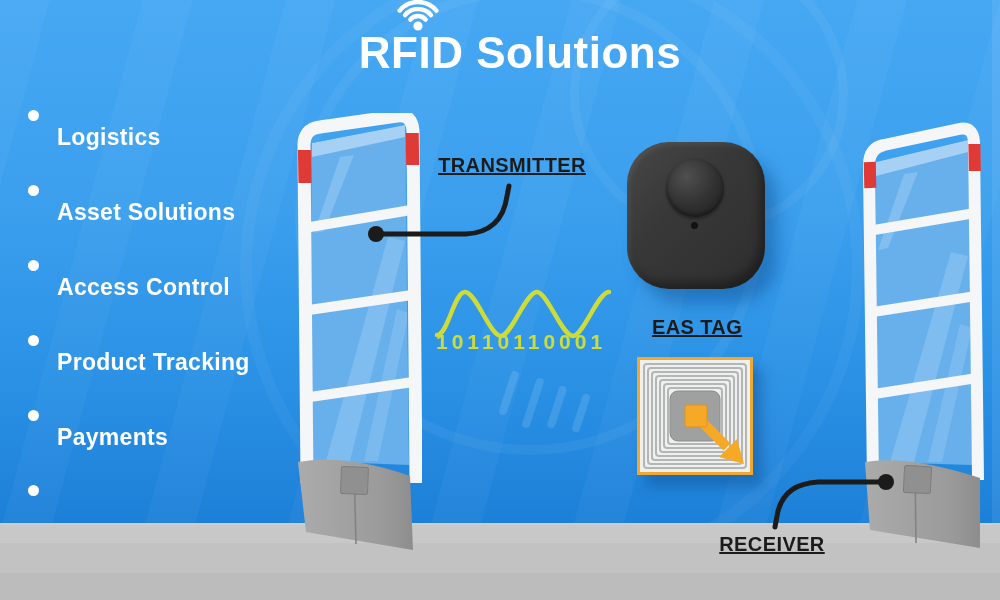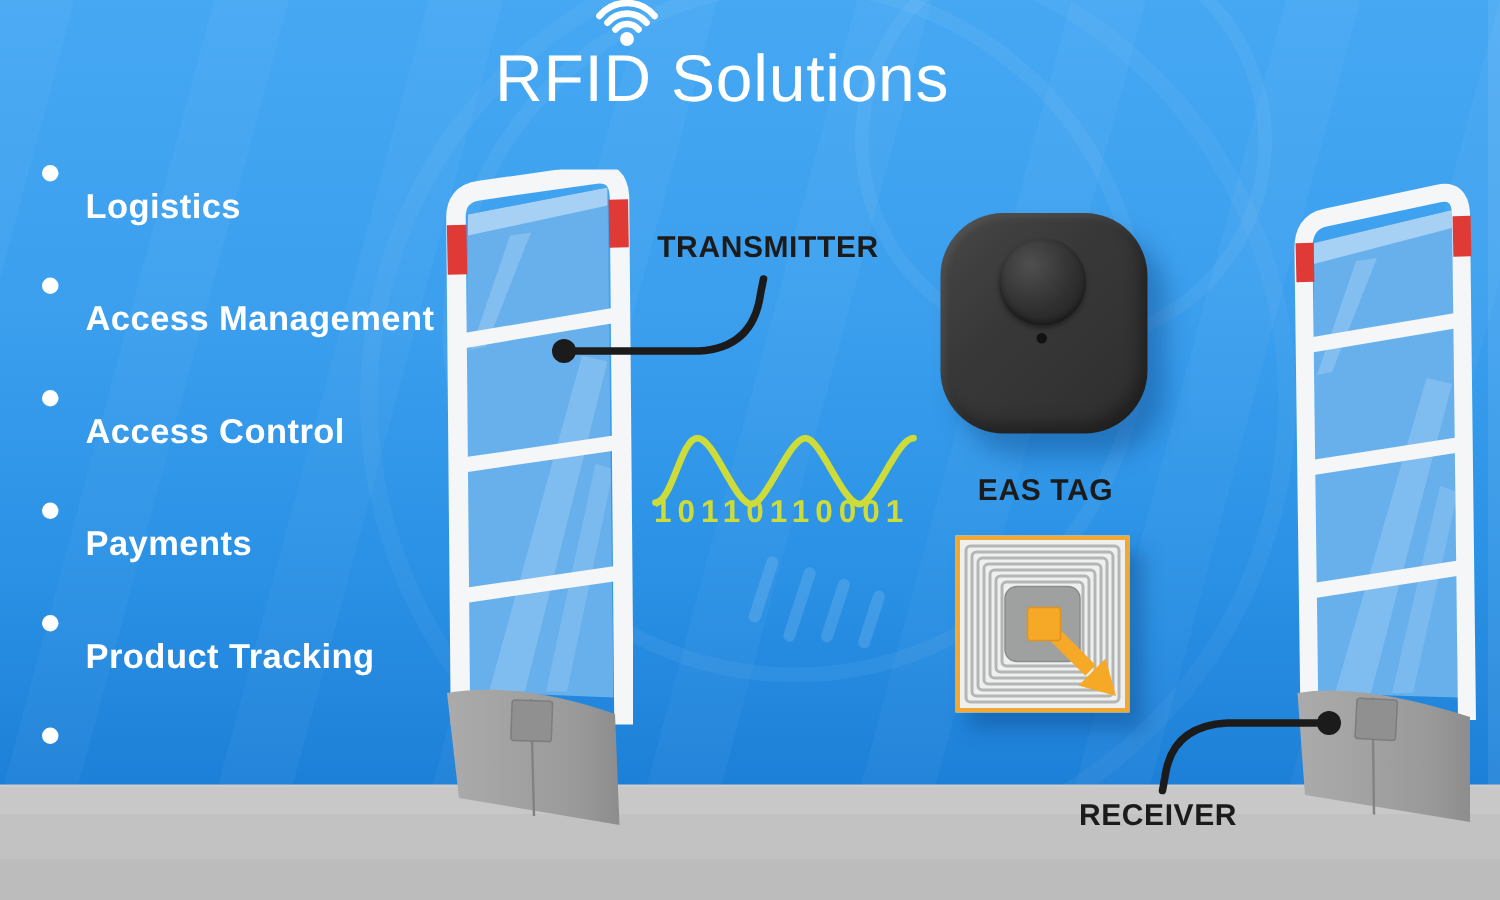--- a/index.html
+++ b/index.html
@@ -15,32 +15,32 @@
   .ring{border-radius:50%;}
   .ring1{left:295px;top:-15px;width:450px;height:450px;border:10px solid rgba(255,255,255,0.05);}
   .ring2{left:240px;top:-45px;width:600px;height:600px;border:12px solid rgba(255,255,255,0.04);}
   .ring3{left:570px;top:-45px;width:260px;height:260px;border:9px solid rgba(255,255,255,0.05);}
   .streak{width:8px;border-radius:5px;background:rgba(255,255,255,0.12);transform:rotate(18deg);}
   .edge-strip{left:992px;top:0;width:8px;height:523px;background:rgba(255,255,255,0.08);}
   
   .floor{left:0;top:523px;width:1000px;height:77px;
     background:linear-gradient(180deg,#cdcdcd 0 2px,#c8c8c8 2px 20px,#c2c2c2 20px 50px,#bcbcbc 50px 77px);}
   
-  .title{left:330px;top:28px;width:380px;text-align:left;color:#ffffff;
-    font-size:44px;font-weight:400;letter-spacing:0.5px;white-space:nowrap;}
+  .title{left:330px;top:28px;width:380px;text-align:center;color:#ffffff;
+    font-size:44px;font-weight:700;letter-spacing:0.5px;white-space:nowrap;}
   .wifi{left:397px;top:0;}
   
   .app-list{left:28px;top:78px;}
   .list-item{display:flex;align-items:center;height:75px;}
   .bullet{width:11px;height:11px;border-radius:50%;background:#ffffff;margin-right:18px;flex:0 0 auto;}
   .item-label{color:#ffffff;font-size:23px;font-weight:600;letter-spacing:0.3px;white-space:nowrap;margin-top:44px;}
   
   .gate{pointer-events:none;}
   
-  .callout{color:#1b1b1b;font-weight:700;font-size:20px;letter-spacing:0.4px;text-align:center;white-space:nowrap;}
+  .callout{color:#1b1b1b;font-weight:700;font-size:20px;letter-spacing:0.4px;text-align:center;white-space:nowrap;text-decoration:underline;}
   .lbl-transmitter{left:437px;top:154px;width:150px;}
   .lbl-receiver{left:712px;top:533px;width:120px;}
   .lbl-eastag{left:647px;top:316px;width:100px;}
   .connectors{left:0;top:0;}
   
   .wave{left:430px;top:284px;}
   .binary{left:436px;top:330px;color:#cddc39;font-size:21px;font-weight:700;letter-spacing:4px;white-space:nowrap;}
   
   .eas-tag{left:627px;top:142px;width:138px;height:147px;border-radius:42px;
     background:linear-gradient(135deg,#474747 0%,#383838 40%,#2e2e2e 100%);
@@ -82,33 +82,33 @@
   </svg>
   <div class="abs title">RFID Solutions</div>
 
   <div class="abs app-list">
     <div class="list-item">
       <span class="bullet"></span>
       <span class="item-label">Logistics</span>
     </div>
     <div class="list-item">
       <span class="bullet"></span>
-      <span class="item-label">Access Management</span>
+      <span class="item-label">Asset Solutions</span>
     </div>
     <div class="list-item">
       <span class="bullet"></span>
       <span class="item-label">Access Control</span>
     </div>
     <div class="list-item">
       <span class="bullet"></span>
+      <span class="item-label">Product Tracking</span>
+    </div>
+    <div class="list-item">
+      <span class="bullet"></span>
       <span class="item-label">Payments</span>
-    </div>
-    <div class="list-item">
-      <span class="bullet"></span>
-      <span class="item-label">Product Tracking</span>
     </div>
     <div class="list-item">
       <span class="bullet"></span>
     </div>
   </div>
 
   <svg class="abs gate" style="left:292px;top:113px;" width="130" height="440" viewBox="0 0 130 440">
     <defs>
       <linearGradient id="lgBase" x1="0" y1="0" x2="1" y2="0">
         <stop offset="0" stop-color="#ababab"></stop>

